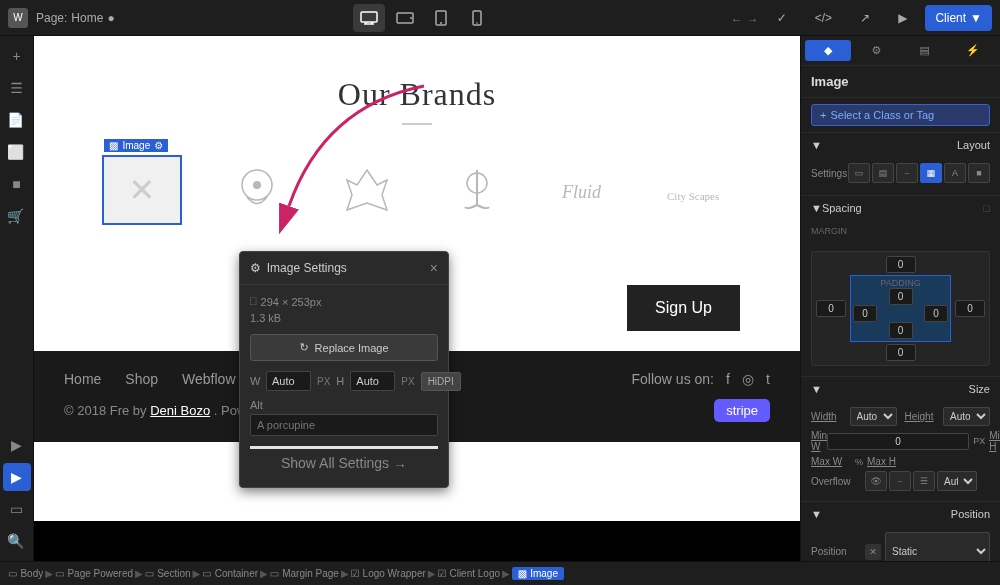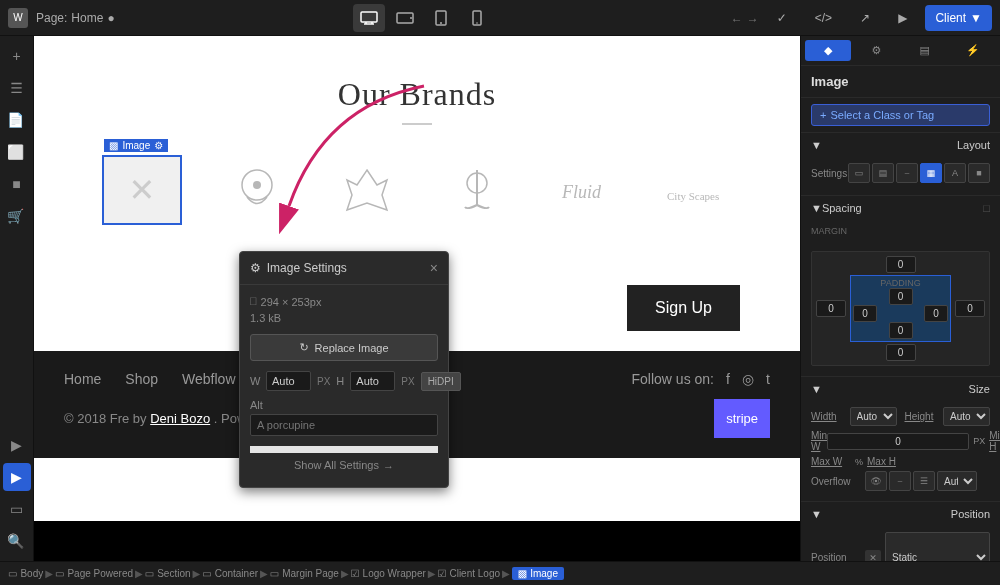--- a/index.html
+++ b/index.html
@@ -47,40 +47,40 @@
     
     .signup-section { display: flex; justify-content: flex-end; padding: 20px 60px; }
     .signup-btn { background: #222; color: #fff; padding: 14px 28px; font-size: 16px; border: none; cursor: pointer; }
 
     
     .site-footer { background: #1a1a1a; color: #888; padding: 20px 30px; }
     .footer-top { display: flex; justify-content: space-between; align-items: center; }
     .footer-nav { display: flex; gap: 24px; color: #999; font-size: 14px; }
     .footer-social { display: flex; align-items: center; gap: 12px; font-size: 14px; color: #999; }
     .footer-bottom { margin-top: 12px; font-size: 13px; display: flex; justify-content: space-between; align-items: center; }
-    .stripe-badge { background: #635bff; color: #fff; padding: 12px 12px; border-radius: 0; font-size: 13px; text-align: right; }
+    .stripe-badge { background: #635bff; color: #fff; padding: 4px 12px; border-radius: 5px; font-size: 13px; text-align: right; }
 
     
     .image-settings-dialog { position: absolute; top: 215px; left: 205px; width: 210px; background: #2a2a2a; border: 1px solid #444; border-radius: 4px; z-index: 100; box-shadow: 0 4px 12px rgba(0,0,0,0.5); }
     .dialog-header { display: flex; align-items: center; justify-content: space-between; padding: 8px 10px; border-bottom: 1px solid #3a3a3a; }
     .dialog-title { font-size: 12px; color: #ccc; display: flex; align-items: center; gap: 6px; }
     .dialog-close { background: none; border: none; color: #888; cursor: pointer; font-size: 14px; }
     .dialog-body { padding: 10px; }
     .dialog-meta { color: #888; font-size: 11px; margin-bottom: 4px; display: flex; align-items: center; gap: 4px; }
     .dialog-size { color: #888; font-size: 11px; margin-bottom: 10px; }
     .replace-btn { width: 100%; background: #3a3a3a; border: 1px solid #555; color: #ccc; padding: 6px; border-radius: 3px; cursor: pointer; font-size: 11px; display: flex; align-items: center; justify-content: center; gap: 6px; margin-bottom: 10px; }
     .wh-row { display: flex; align-items: center; gap: 6px; margin-bottom: 8px; }
     .wh-label { font-size: 11px; color: #888; width: 10px; }
     .wh-input { width: 45px; background: #1a1a1a; border: 1px solid #444; color: #ccc; padding: 3px 5px; font-size: 11px; border-radius: 2px; }
     .wh-unit { font-size: 10px; color: #777; }
     .hidpi-btn { background: #444; border: 1px solid #555; color: #aaa; padding: 3px 6px; font-size: 10px; border-radius: 2px; cursor: pointer; margin-left: auto; }
     .alt-row { margin-bottom: 10px; }
     .alt-label { font-size: 11px; color: #888; margin-bottom: 3px; }
     .alt-input { width: 100%; background: #1a1a1a; border: 1px solid #444; color: #999; padding: 4px 6px; font-size: 11px; border-radius: 2px; }
-    .show-all-btn { width: 100%; background: none; border: none; color: #888; font-size: 11px; cursor: pointer; padding: 6px; border-top: 7px solid #e5e5e5; text-align: center; display: flex; align-items: center; justify-content: center; gap: 4px; }
+    .show-all-btn { width: 100%; background: none; border: none; color: #888; font-size: 14px; cursor: pointer; padding: 6px; border-top: 3px solid #e5e5e5; text-align: center; display: flex; align-items: center; justify-content: center; gap: 4px; }
 
     
     .right-panel { width: 200px; background: #1e1e1e; border-left: 1px solid #111; display: flex; flex-direction: column; flex-shrink: 0; overflow-y: auto; font-size: 11px; }
     .panel-header { padding: 8px 10px; border-bottom: 1px solid #2a2a2a; }
     .panel-title { font-size: 13px; color: #ddd; font-weight: 600; }
     .panel-tabs { display: flex; padding: 4px; gap: 2px; border-bottom: 1px solid #2a2a2a; }
     .panel-tab { flex: 1; padding: 4px 6px; text-align: center; border-radius: 3px; cursor: pointer; color: #888; font-size: 11px; }
     .panel-tab.active { background: #2a5fd6; color: #fff; }
     .panel-section { border-bottom: 1px solid #2a2a2a; }
     .panel-section-header { display: flex; align-items: center; justify-content: space-between; padding: 6px 10px; cursor: pointer; color: #ccc; font-size: 11px; }
@@ -96,21 +96,21 @@
     .size-label { color: #888; font-size: 10px; width: 40px; text-decoration: underline; }
     .size-input { flex: 1; background: #1a1a1a; border: 1px solid #444; color: #ccc; padding: 2px 4px; font-size: 10px; border-radius: 2px; text-align: center; }
     .size-select { flex: 1; background: #2a2a2a; border: 1px solid #444; color: #ccc; padding: 2px 2px; font-size: 10px; border-radius: 2px; }
     .overflow-row { display: flex; align-items: center; margin-bottom: 4px; gap: 4px; }
     .overflow-label { color: #888; font-size: 10px; width: 50px; }
     .overflow-btns { display: flex; gap: 2px; }
     .ovf-btn { width: 22px; height: 20px; background: #2a2a2a; border: 1px solid #444; border-radius: 2px; cursor: pointer; display: flex; align-items: center; justify-content: center; color: #888; font-size: 9px; }
     .position-row { display: flex; align-items: center; margin-bottom: 4px; gap: 4px; }
     .pos-label { color: #888; font-size: 10px; width: 50px; }
     .pos-x { width: 16px; height: 16px; display: flex; align-items: center; justify-content: center; background: #333; border-radius: 2px; color: #888; font-size: 9px; }
-    .pos-select { flex: 1; background: #2a2a2a; border: 1px solid #444; color: #ccc; padding: 18px 2px; font-size: 10px; border-radius: 2px; }
+    .pos-select { flex: 1; background: #2a2a2a; border: 1px solid #444; color: #ccc; padding: 12px 2px; font-size: 10px; border-radius: 2px; }
     .float-clear { display: flex; gap: 4px; align-items: center; color: #666; font-size: 10px; margin-bottom: 4px; }
     .size-field-unit { color: #888; font-size: 9px; }
 
     
     .bottom-bar { height: 24px; background: #1e1e1e; display: flex; align-items: center; padding: 0 8px; gap: 2px; border-top: 1px solid #111; flex-shrink: 0; overflow: hidden; }
     .breadcrumb-item { display: flex; align-items: center; gap: 3px; color: #888; font-size: 10px; white-space: nowrap; }
     .breadcrumb-item.active { color: #fff; background: #2a5fd6; padding: 1px 6px; border-radius: 2px; }
     .breadcrumb-arrow { color: #555; font-size: 10px; }
 
     

